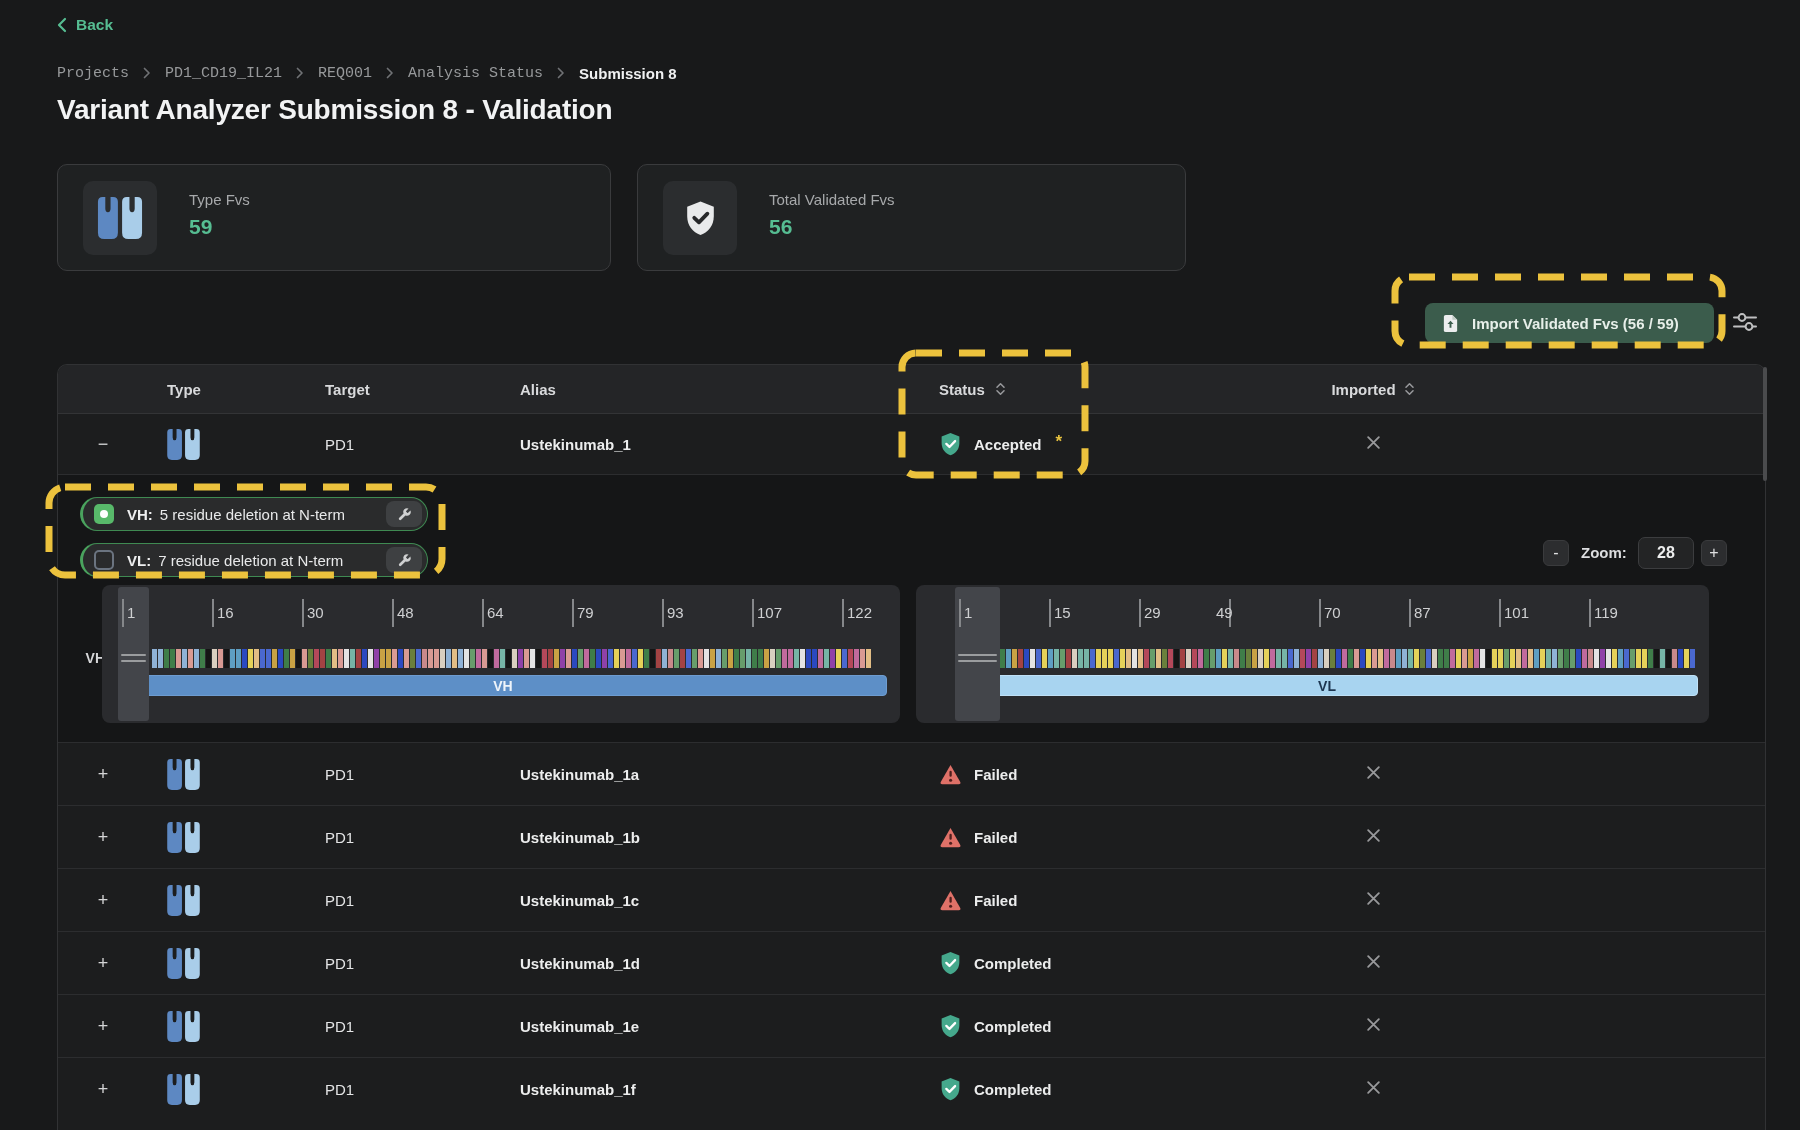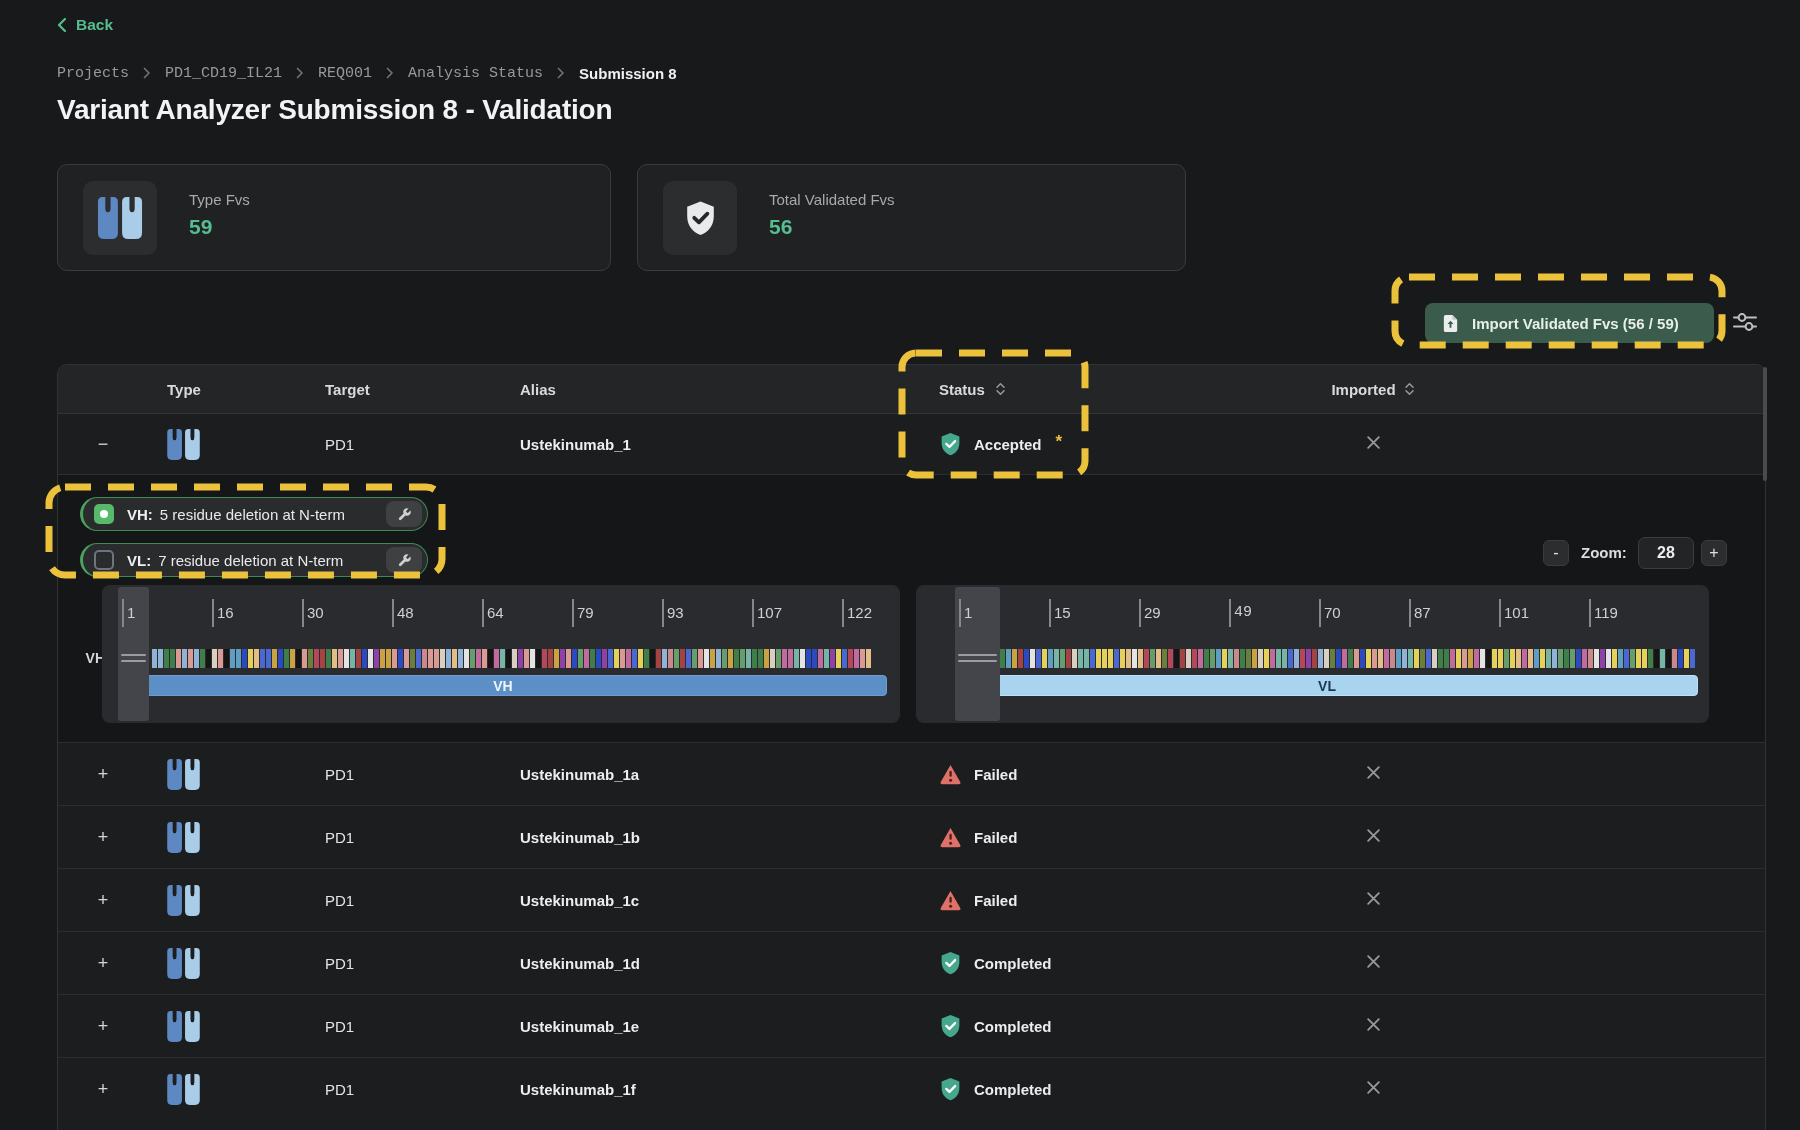--- a/index.html
+++ b/index.html
@@ -424,21 +424,21 @@
       <div class="gap-col" style="left: 39px; width: 45px;"></div>
           <div class="gap-line" style="left: 42px; width: 39px; top: 69px;"></div>
           <div class="gap-line" style="left: 42px; width: 39px; top: 75px;"></div>
           <div class="tick-line" style="left: 43px;"></div>
           <div class="tick-label" style="left: 48px;">1</div>
           <div class="tick-line" style="left: 133px;"></div>
           <div class="tick-label" style="left: 138px;">15</div>
           <div class="tick-line" style="left: 223px;"></div>
           <div class="tick-label" style="left: 228px;">29</div>
           <div class="tick-line" style="left: 313px;"></div>
-          <div class="tick-label" style="left: 318px; font-family: Liberation Mono, monospace;">49</div>
+          <div class="tick-label" style="left: 300px;">49</div>
           <div class="tick-line" style="left: 403px;"></div>
           <div class="tick-label" style="left: 408px;">70</div>
           <div class="tick-line" style="left: 493px;"></div>
           <div class="tick-label" style="left: 498px;">87</div>
           <div class="tick-line" style="left: 583px;"></div>
           <div class="tick-label" style="left: 588px;">101</div>
           <div class="tick-line" style="left: 673px;"></div>
           <div class="tick-label" style="left: 678px;">119</div>
           <div class="seg" style="left: 84px; background: rgb(63, 125, 73);"></div>
           <div class="seg" style="left: 90px; background: rgb(94, 158, 194);"></div>

